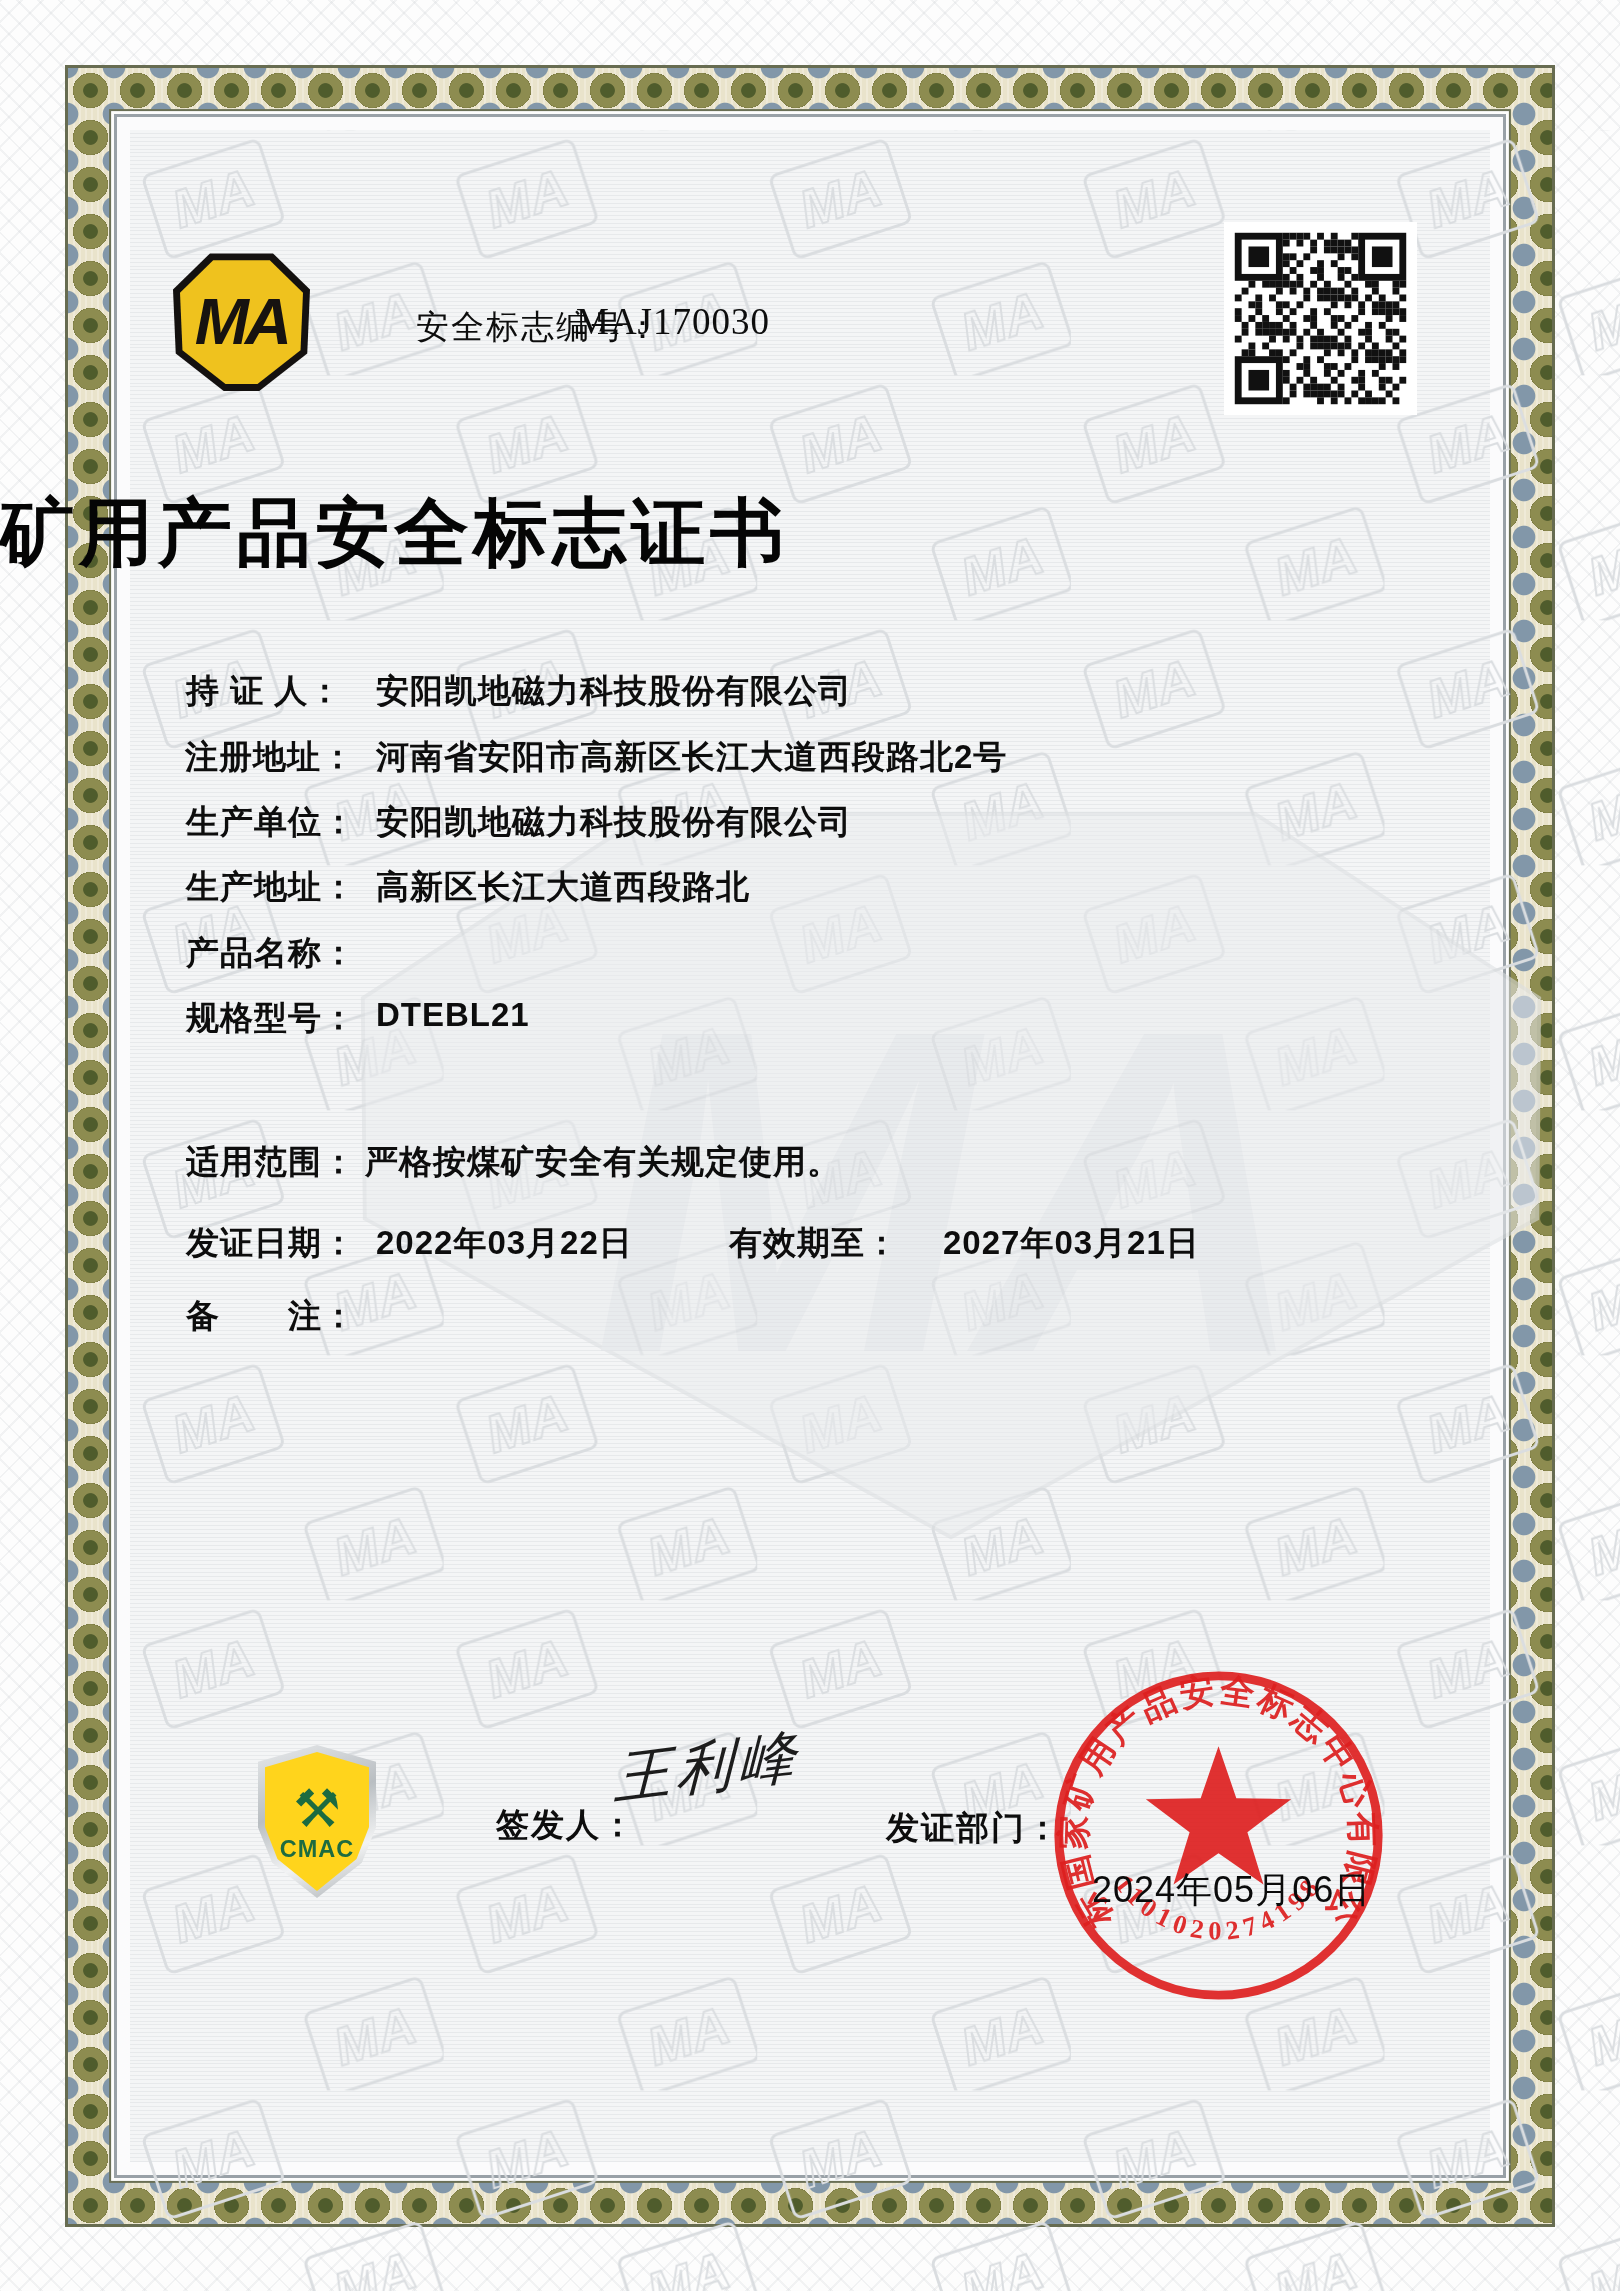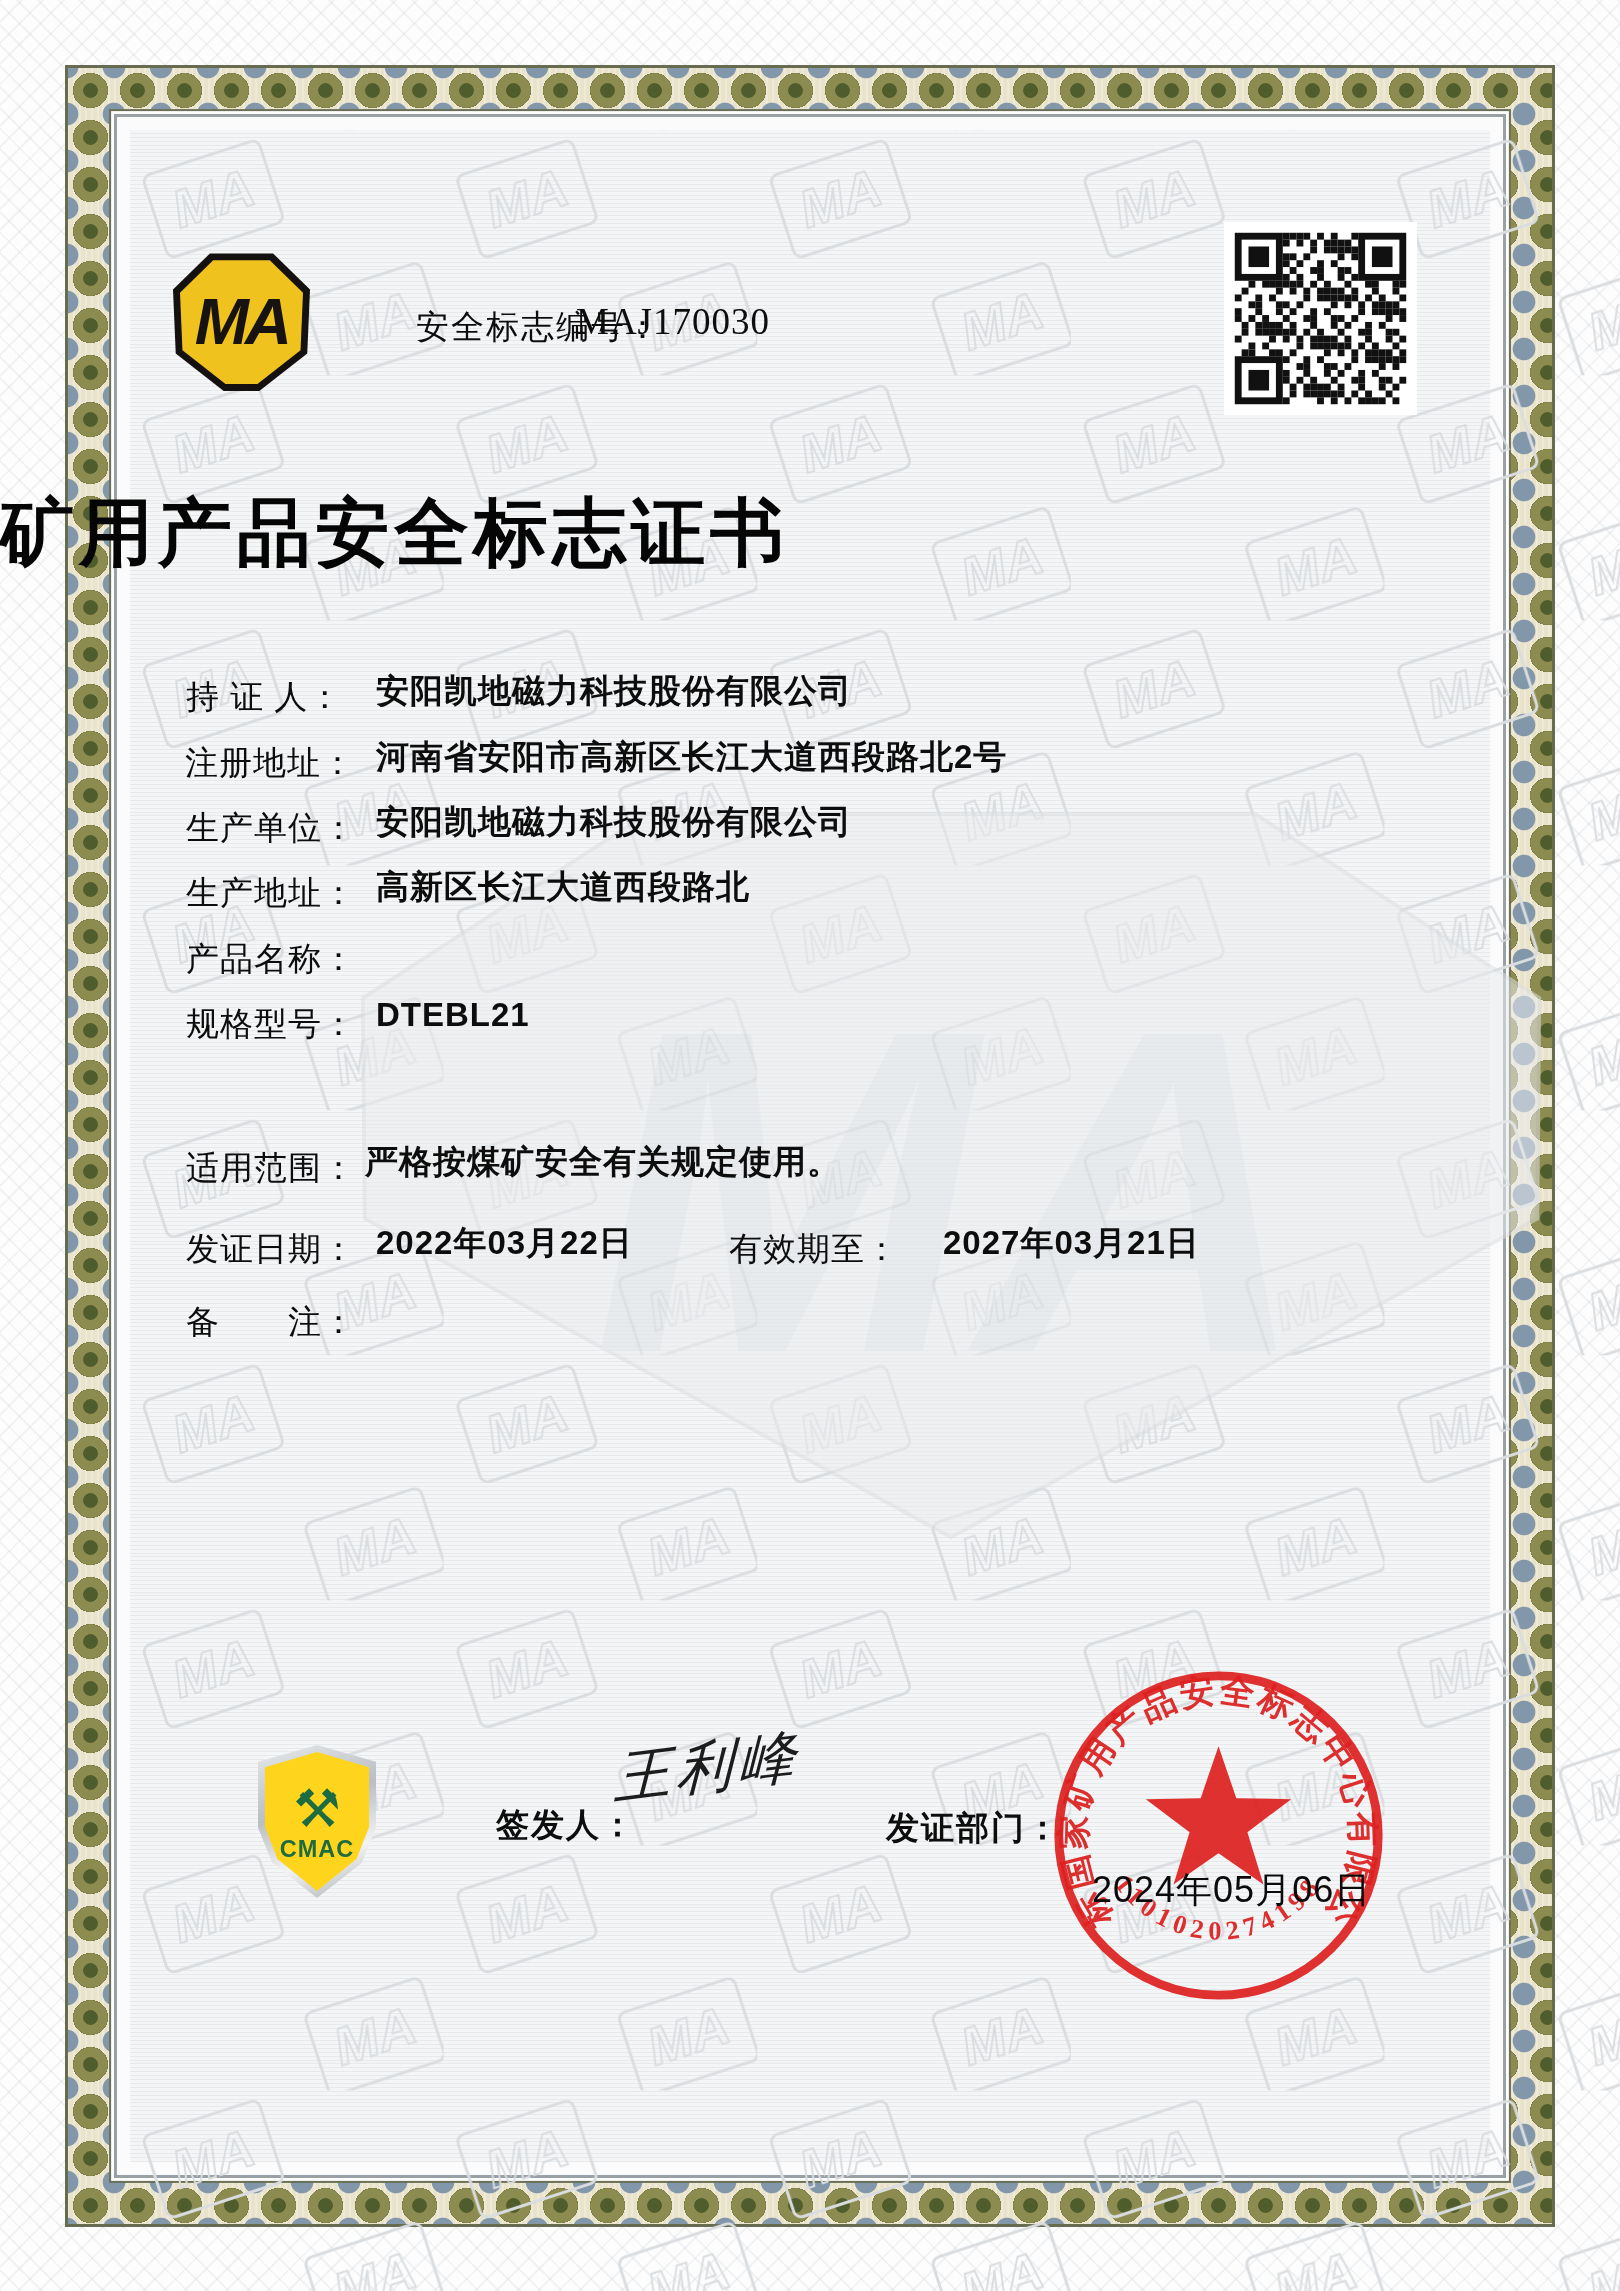--- a/index.html
+++ b/index.html
@@ -54,21 +54,21 @@
     font-family:"Liberation Sans",sans-serif;
   }
   .hdr-label{left:416px;top:305px;font-size:33px;font-weight:500;letter-spacing:2px;}
   .hdr-value{left:576px;top:300px;font-size:37px;font-family:"Liberation Serif",serif;letter-spacing:1px;}
 
   .qr{left:1224px;top:222px;width:193px;height:193px;background:#ffffff;}
   .qr svg{display:block;}
 
   .title{left:0;right:0;top:484px;text-align:left;font-size:74px;font-weight:900;letter-spacing:4.9px;color:#050505;}
 
-  .flabel{font-size:33px;font-weight:400;letter-spacing:1px;white-space:nowrap;margin-top:6px;}
+  .flabel{font-size:33px;font-weight:700;letter-spacing:1px;white-space:nowrap;}
   .fvalue{font-size:33px;font-weight:700;letter-spacing:1px;white-space:nowrap;}
   .std-value{left:576px;top:1055px;width:894px;font-size:33px;font-weight:700;line-height:41px;white-space:normal;word-break:break-all;}
 
   .statement{
     left:182px;top:1513px;width:1264px;
     font-size:31px;font-weight:700;line-height:37px;
     text-indent:2em;text-align:justify;color:#0a0a0a;
   }
 
   

